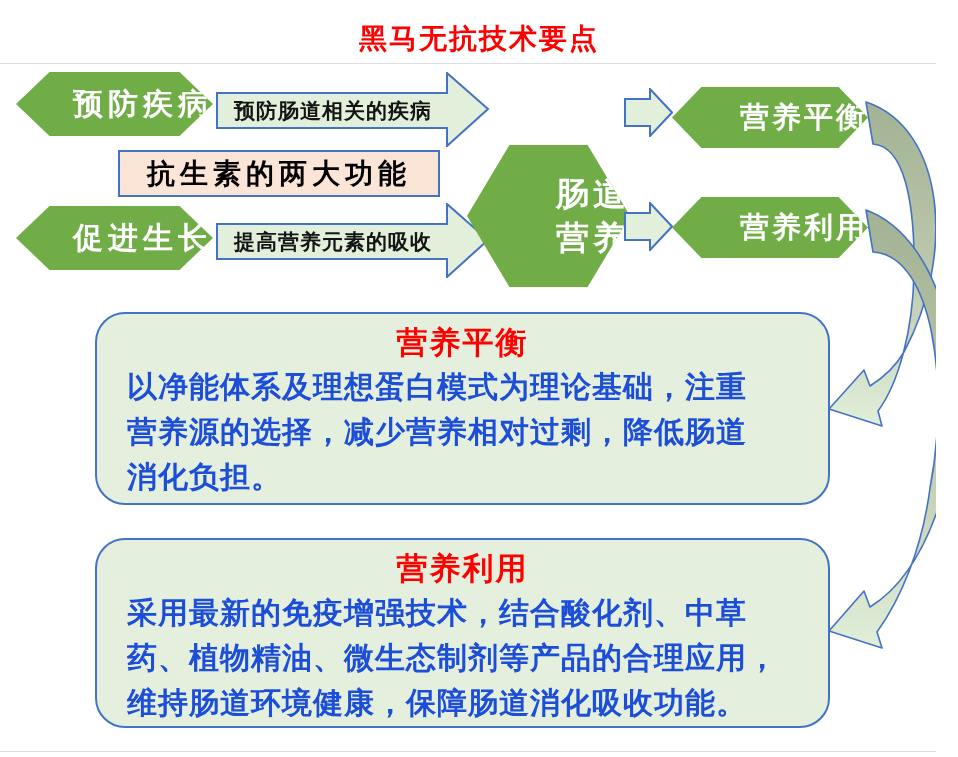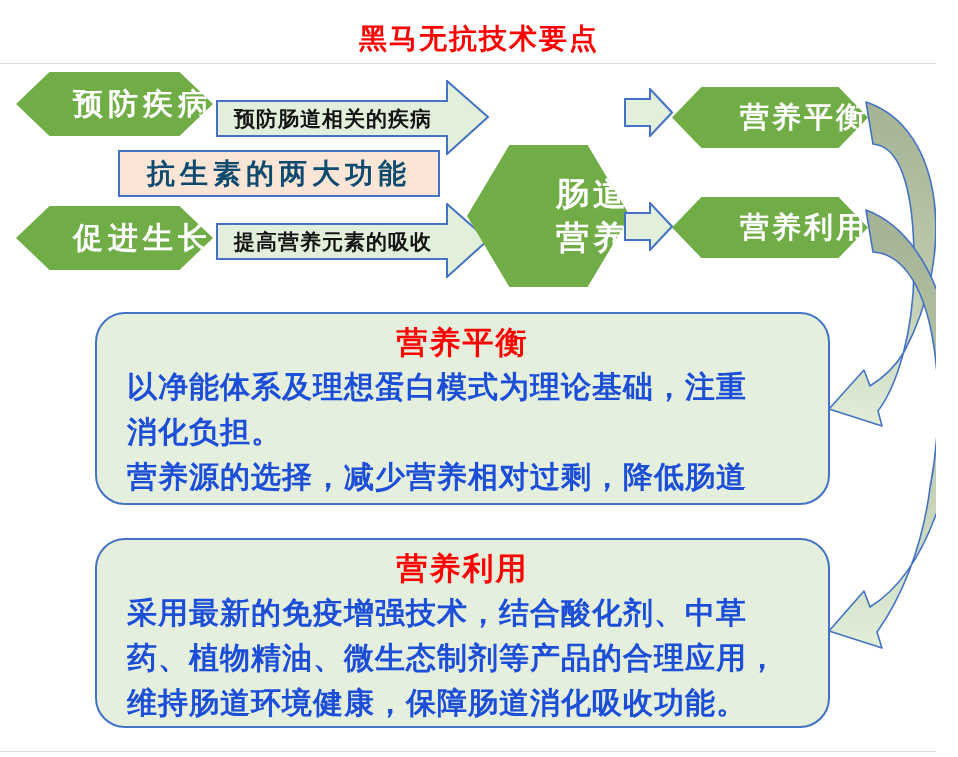--- a/index.html
+++ b/index.html
@@ -21,21 +21,21 @@
     width:163px;height:142px;font-size:33px;letter-spacing:4px;line-height:1.32;}
 
   .banner{position:absolute;width:274px;height:75px;}
   .banner svg{position:absolute;left:0;top:0;}
   .banner-label{position:absolute;left:6px;top:21px;width:222px;height:35px;
     display:flex;align-items:center;justify-content:center;
     font-size:21px;font-weight:bold;color:#141414;letter-spacing:1px;white-space:nowrap;}
 
   .functions-box{position:absolute;left:118px;top:150px;width:322px;height:47px;
     background:#FBE5D6;border:2px solid #4472C4;display:flex;align-items:center;justify-content:center;
-    font-size:28px;font-weight:bold;color:#0c4a6e;letter-spacing:5px;}
+    font-size:28px;font-weight:bold;color:#000000;letter-spacing:5px;}
 
   .small-arrow{position:absolute;width:49px;height:49px;}
 
   .detail-box{position:absolute;left:95px;width:735px;background:#E4F0DD;
     border:2px solid #4472C4;border-radius:30px;padding:8px 30px 0 30px;}
   .detail-title{text-align:center;font-size:31px;font-weight:bold;color:#FF0000;
     letter-spacing:2px;height:42px;line-height:42px;}
   .detail-line{font-size:30px;font-weight:bold;color:#1d4ed8;height:45px;line-height:45px;
     letter-spacing:1px;white-space:nowrap;}
 
@@ -51,21 +51,21 @@
   <div class="hr-line" style="top:63px;"></div>
   <div class="hr-line" style="top:751px;"></div>
 
   <div class="hex hex-left" style="left:16px;top:72px;">
     <span>预防疾病</span>
   </div>
   <div class="hex hex-left" style="left:16px;top:206px;">
     <span>促进生长</span>
   </div>
 
-  <div class="banner" style="left:216px;top:80px;">
+  <div class="banner" style="left:216px;top:72px;">
     <svg width="274" height="75" viewBox="0 0 274 75">
       <polygon points="1,21 231,21 231,1 272,37 231,74 231,56 1,56" fill="#E2EFDA" stroke="#4472C4" stroke-width="2" stroke-linejoin="miter"></polygon>
     </svg>
     <div class="banner-label">预防肠道相关的疾病</div>
   </div>
   <div class="banner" style="left:216px;top:203px;text-align:right;">
     <svg width="274" height="75" viewBox="0 0 274 75">
       <polygon points="1,21 231,21 231,1 272,37 231,74 231,56 1,56" fill="#E2EFDA" stroke="#4472C4" stroke-width="2" stroke-linejoin="miter"></polygon>
     </svg>
     <div class="banner-label">提高营养元素的吸收</div>
@@ -96,22 +96,22 @@
   <div class="hex hex-right" style="left:672px;top:87px;">
     <span>营养平衡</span>
   </div>
   <div class="hex hex-right" style="left:672px;top:197px;">
     <span>营养利用</span>
   </div>
 
   <div class="detail-box" style="top:312px;height:193px;">
     <div class="detail-title">营养平衡</div>
     <div class="detail-line">以净能体系及理想蛋白模式为理论基础，注重</div>
+    <div class="detail-line">营养源的选择，减少营养相对过剩，降低肠道</div>
     <div class="detail-line">消化负担。</div>
-    <div class="detail-line">营养源的选择，减少营养相对过剩，降低肠道</div>
   </div>
 
   <div class="detail-box" style="top:538px;height:190px;">
     <div class="detail-title">营养利用</div>
     <div class="detail-line">采用最新的免疫增强技术，结合酸化剂、中草</div>
     <div class="detail-line">药、植物精油、微生态制剂等产品的合理应用，</div>
     <div class="detail-line">维持肠道环境健康，保障肠道消化吸收功能。</div>
   </div>
 
   <svg id="arrow-overlay" width="958" height="757" viewBox="0 0 958 757">

